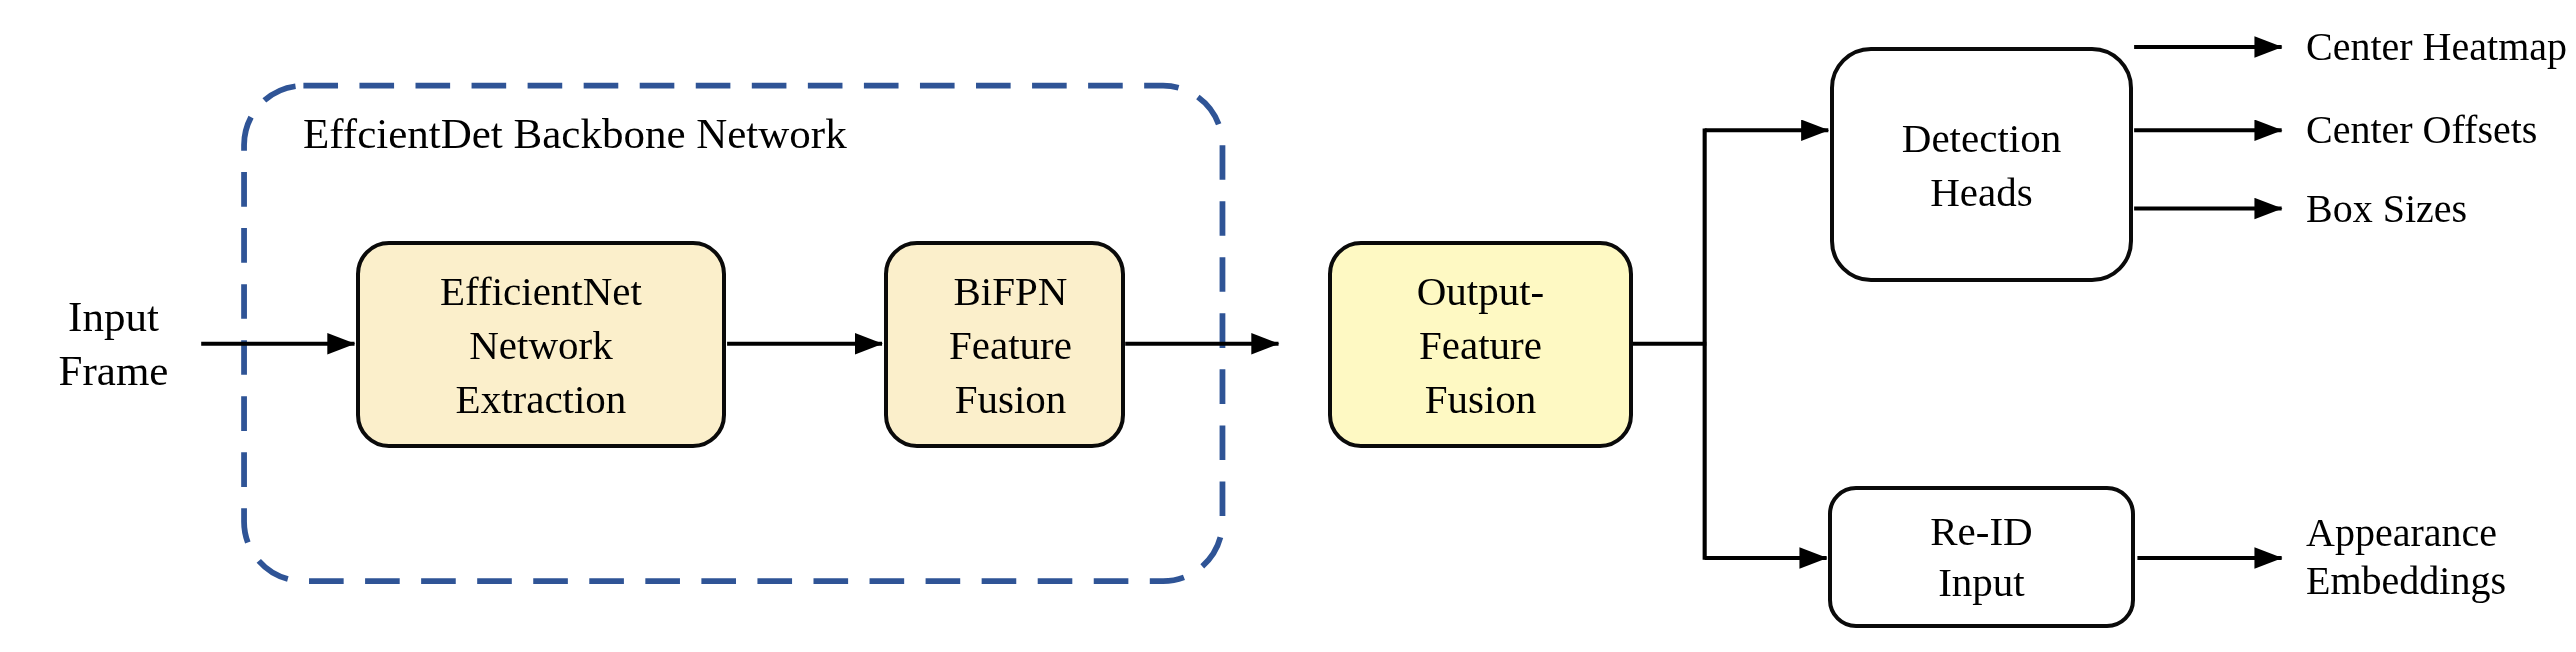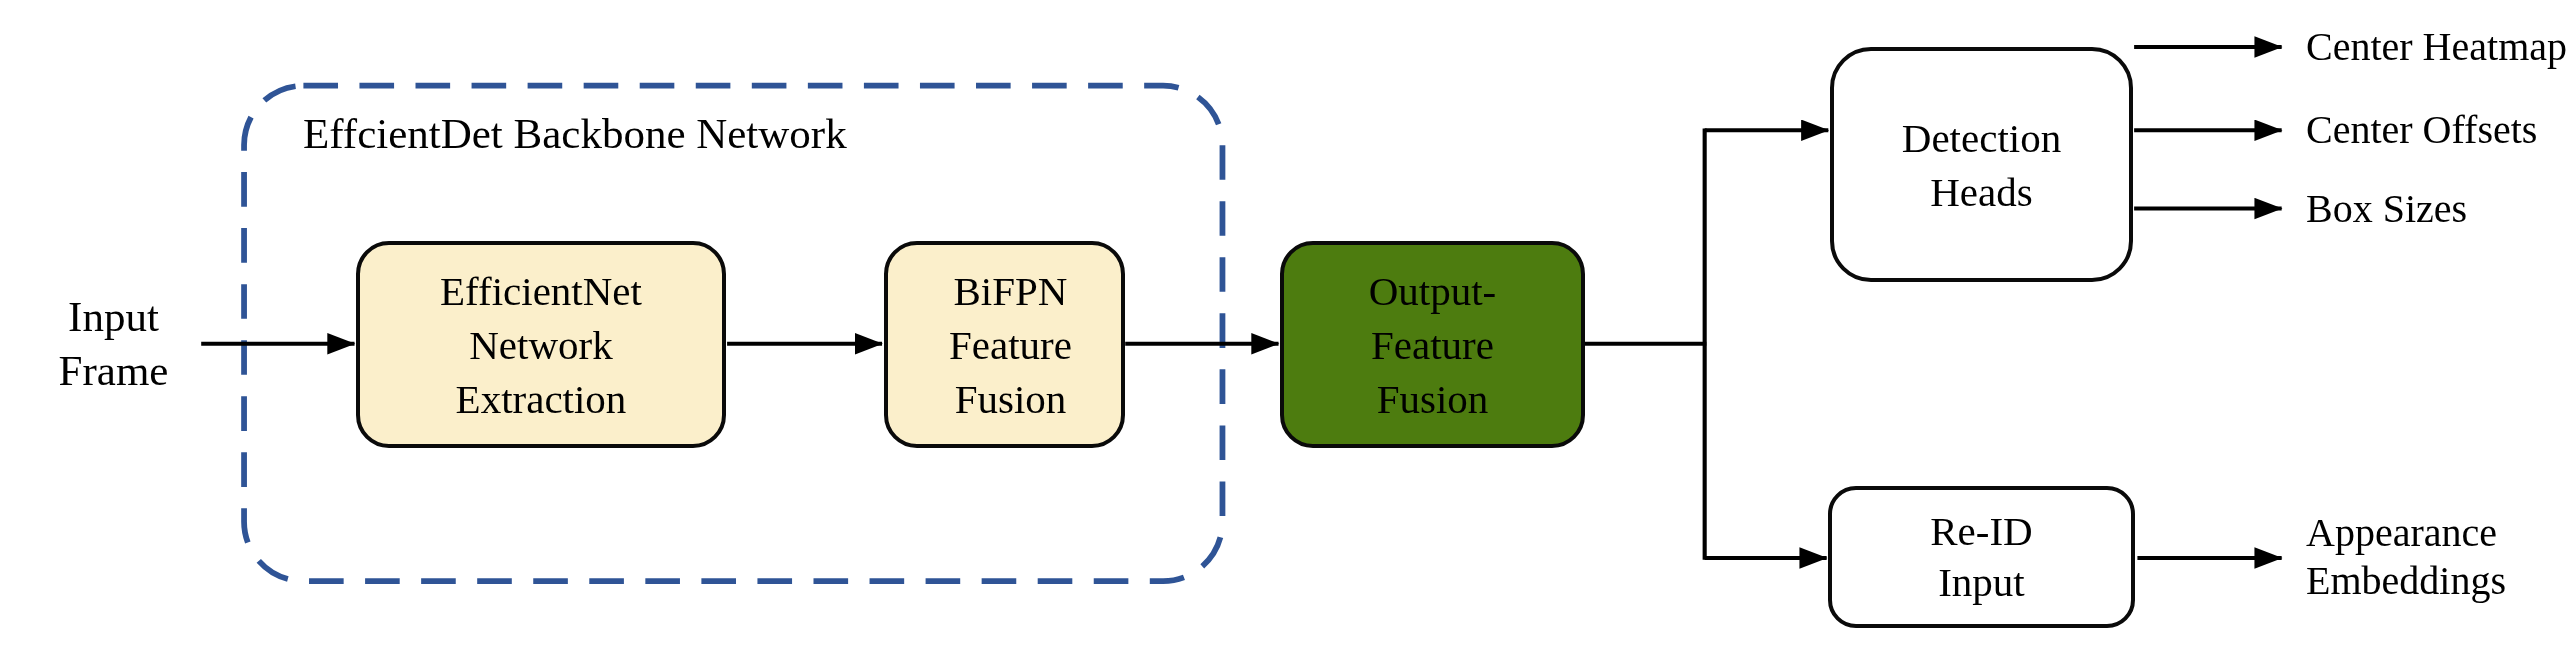--- a/index.html
+++ b/index.html
@@ -108,21 +108,21 @@
   <div class="label label-backbone">EffcientDet Backbone Network</div>
 
   <div class="node node-efficientnet" style="background-color: rgb(251, 239, 203);">EfficientNet
 Network
 Extraction</div>
 
   <div class="node node-bifpn" style="background-color: rgb(251, 239, 203); padding-left: 12px;">BiFPN
 Feature
 Fusion</div>
 
-  <div class="node node-output" style="background-color: #4d7c0f;">Output-
+  <div class="node node-output" style="background-color: #fef9c3; margin-left: 48px;">Output-
 Feature
 Fusion</div>
 
   <div class="node node-detection" style="background-color: rgb(255, 255, 255);">Detection
 Heads</div>
 
   <div class="node node-reid" style="background-color: rgb(255, 255, 255);">Re-ID
 Input</div>
 
   <div class="label out-label out-heatmap">Center Heatmap</div>

